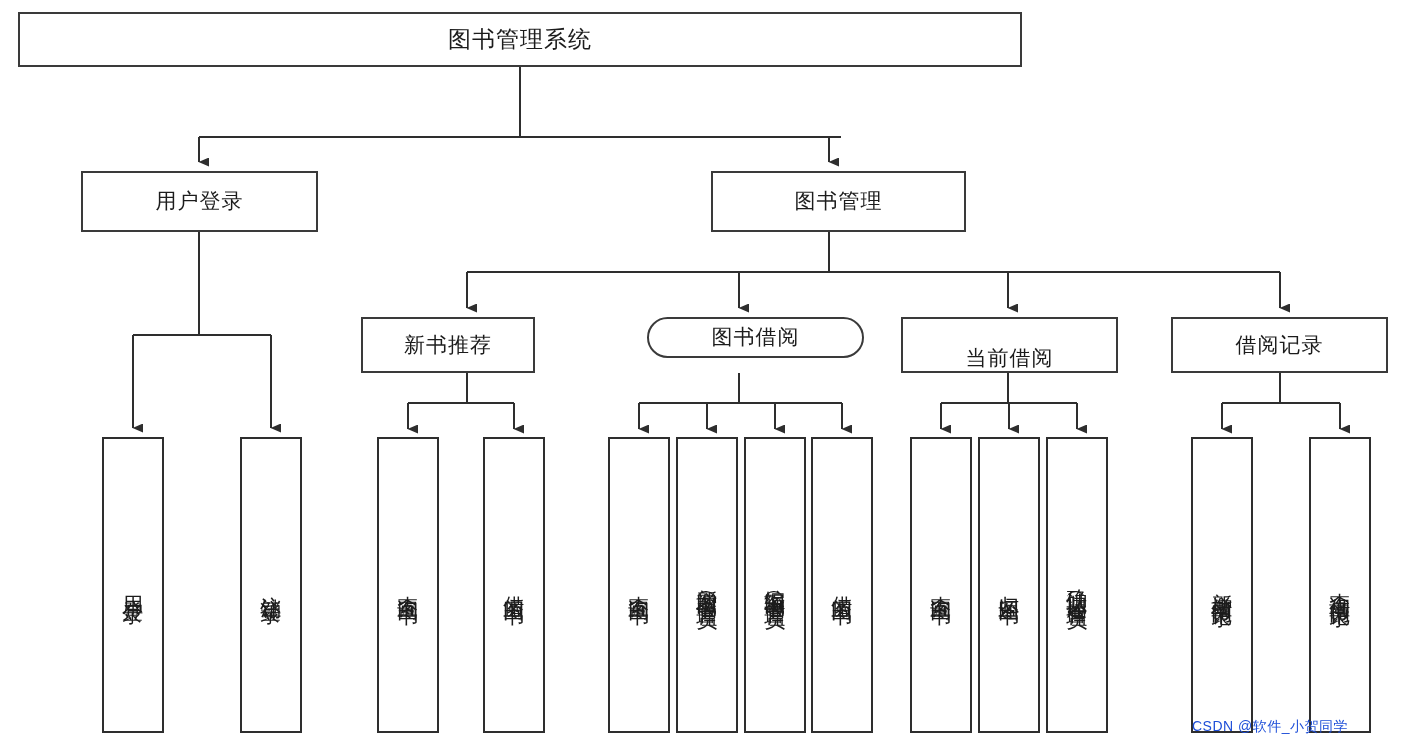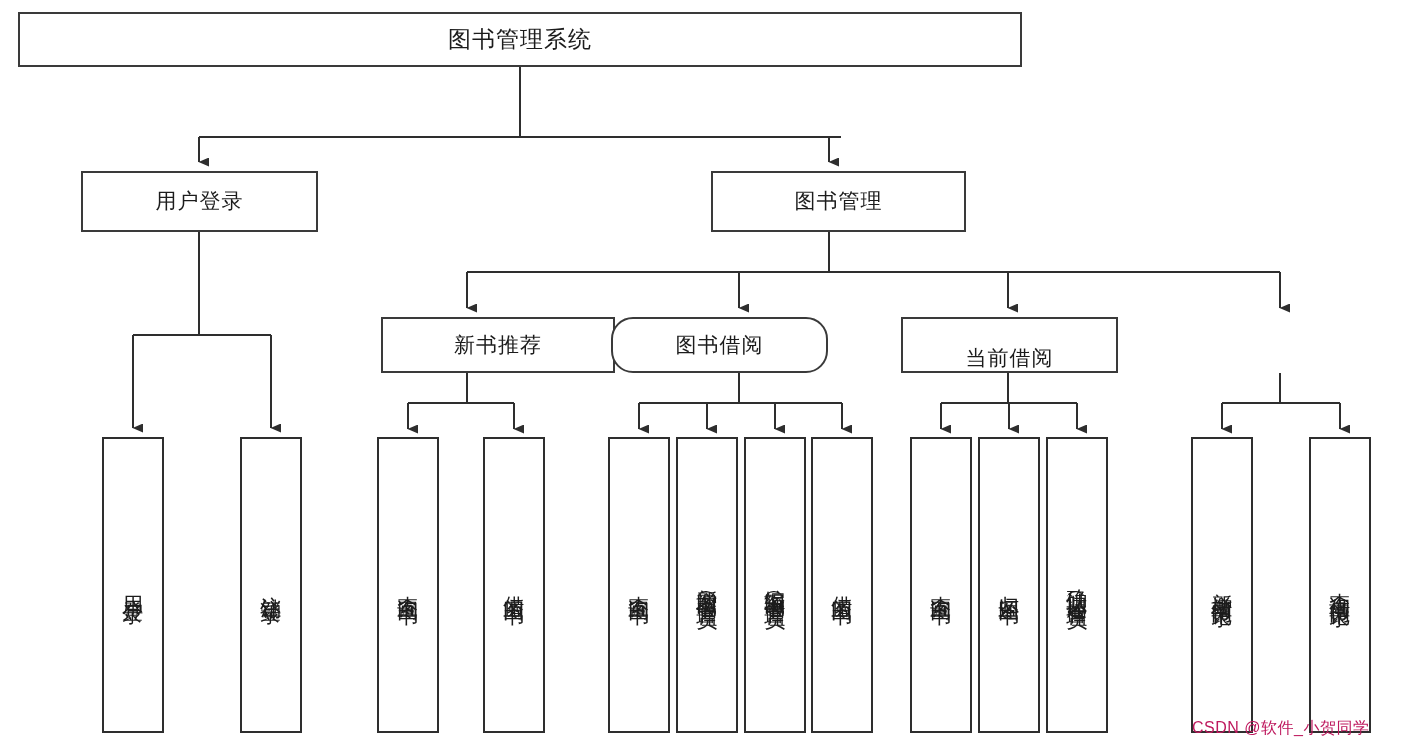--- a/index.html
+++ b/index.html
@@ -46,22 +46,22 @@
     text-orientation:upright;
     font-size:21px;
     line-height:1.22;
     letter-spacing:3px;
     white-space:normal;
     max-height:100%;
   }
 
   .watermark{
     position:absolute;
-    font-size:16px;
-    color:#be185d;
+    font-size:14px;
+    color:#1d4ed8;
     letter-spacing:0.5px;
     white-space:nowrap;
     user-select:none;
   }
 </style>
 </head>
 <body>
 
 <div id="canvas">
 
@@ -120,32 +120,35 @@
   </div>
 
   <div class="node lv2" style="left:81px;top:171px;width:237px;height:61px;">
     <span class="lbl">用户登录</span>
   </div>
 
   <div class="node lv2" style="left:711px;top:171px;width:255px;height:61px;">
     <span class="lbl">图书管理</span>
   </div>
 
-  <div class="node lv3" style="left:381px;top:317px;width:234px;height:56px;">
+  <div class="node lv3" style="left:361px;top:317px;width:174px;height:56px;">
     <span class="lbl">新书推荐</span>
   </div>
 
-  <div class="node lv3" style="left:611px;top:317px;width:217px;height:56px;border-radius:22px;">
+  <div class="node lv3" style="left:647px;top:317px;width:217px;height:41px;border-radius:22px;">
     <span class="lbl">图书借阅</span>
   </div>
 
   <div class="node lv3" style="left:901px;top:317px;width:217px;height:56px;align-items:flex-end;">
     <span class="lbl">当前借阅</span>
   </div>
 
+  <div class="node lv3" style="left:1171px;top:317px;width:217px;height:56px;">
+    <span class="lbl">借阅记录</span>
+  </div>
 
   <div class="node leaf" style="left:102px;top:437px;width:62px;height:296px;">
     <span class="lbl">用户登录</span>
   </div>
 
   <div class="node leaf" style="left:240px;top:437px;width:62px;height:296px;">
     <span class="lbl">注销登录</span>
   </div>
 
   <div class="node leaf" style="left:377px;top:437px;width:62px;height:296px;">

